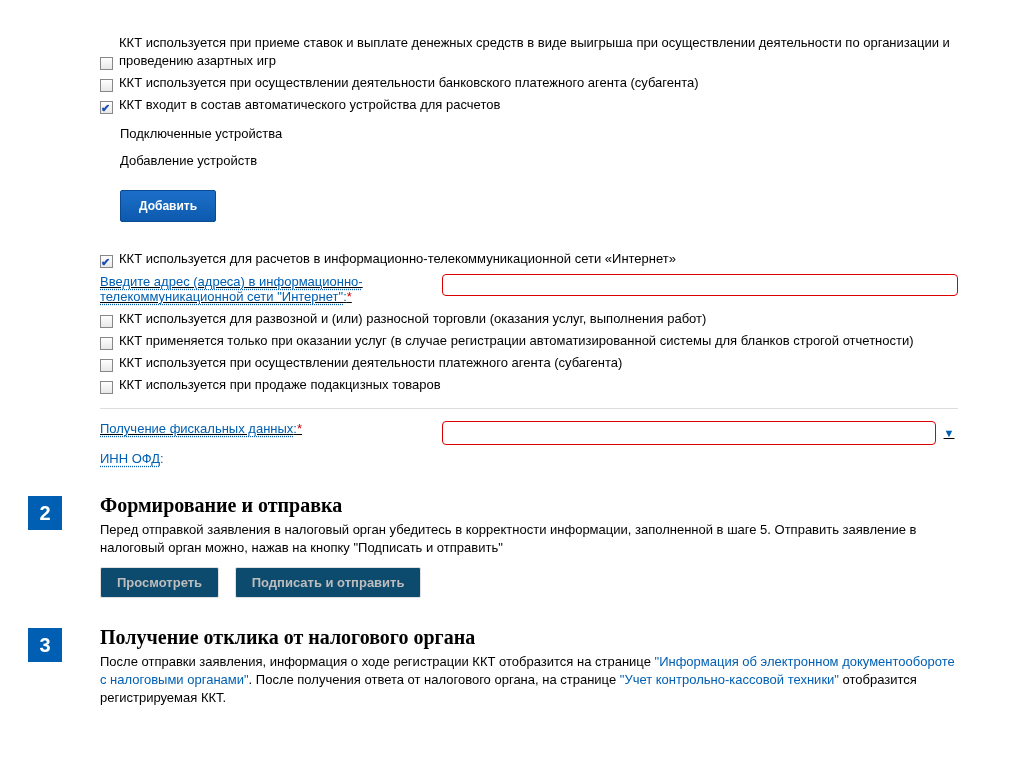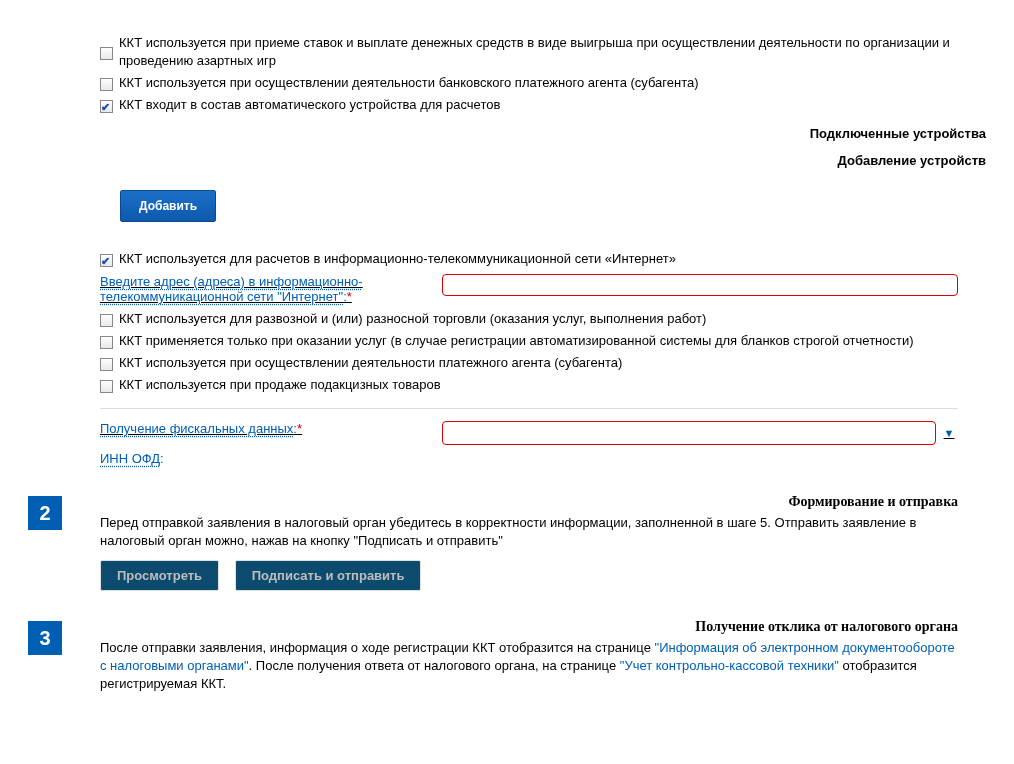--- a/index.html
+++ b/index.html
@@ -10,21 +10,21 @@
     font-size: 13px;
     color: #000;
     background: #fff;
   }
   .container {
     padding: 30px 28px 40px 28px;
     max-width: 1014px;
   }
   .checkbox-row {
     display: flex;
-    align-items: center;
+    align-items: flex-end;
     margin: 4px 0 4px 72px;
     line-height: 18px;
   }
   .cb {
     width: 13px;
     height: 13px;
     border: 1px solid #888;
     background: linear-gradient(#fefefe,#e8e8e8);
     margin-right: 6px;
     margin-top: 2px;
@@ -42,21 +42,21 @@
     font-weight: bold;
   }
   .cb-label {
     flex: 1;
   }
   .indent-sub {
     margin-left: 92px;
     margin-top: 12px;
     margin-bottom: 6px;
   }
-  .bold { font-weight: bold; text-align: right; }
+  .bold { font-weight: normal; }
   .add-btn {
     display: inline-block;
     margin-left: 92px;
     margin-top: 16px;
     margin-bottom: 24px;
     background: linear-gradient(#1c6fc9,#0d5aae);
     color: #fff;
     border: 1px solid #0a4a90;
     padding: 8px 18px;
     font-size: 12px;
@@ -146,24 +146,23 @@
     display: flex;
     align-items: center;
     justify-content: center;
     margin-right: 38px;
     margin-top: 2px;
     flex-shrink: 0;
   }
   .step-body { flex: 1; padding-right: 28px; }
   .step-title {
     font-family: Georgia, "Times New Roman", serif;
-    font-size: 14px;
+    font-size: 20px;
     font-weight: bold;
     margin-bottom: 4px;
-    text-align: right;
   }
   .step-text {
     line-height: 18px;
     margin-bottom: 10px;
   }
   .disabled-btn {
     display: inline-block;
     background: #0c4a6e;
     color: #bdbdbd;
     border: 1px solid #e0e0e0;

